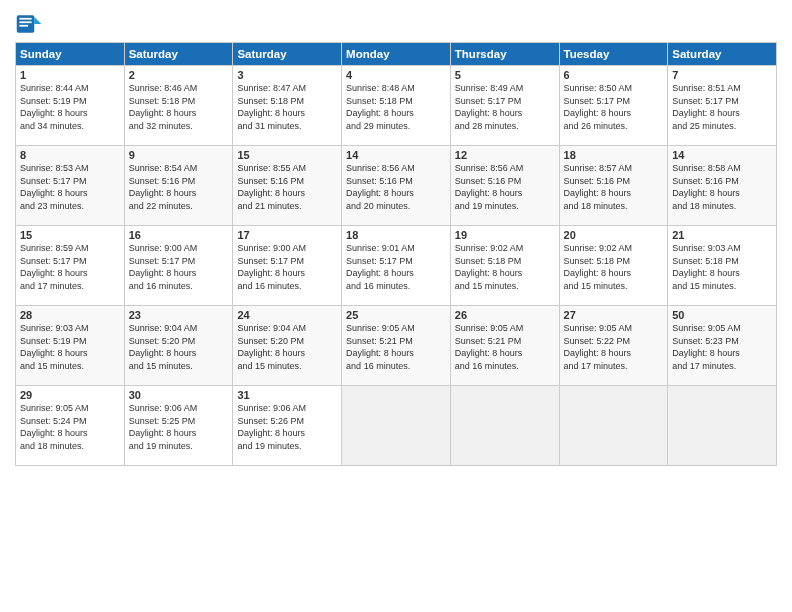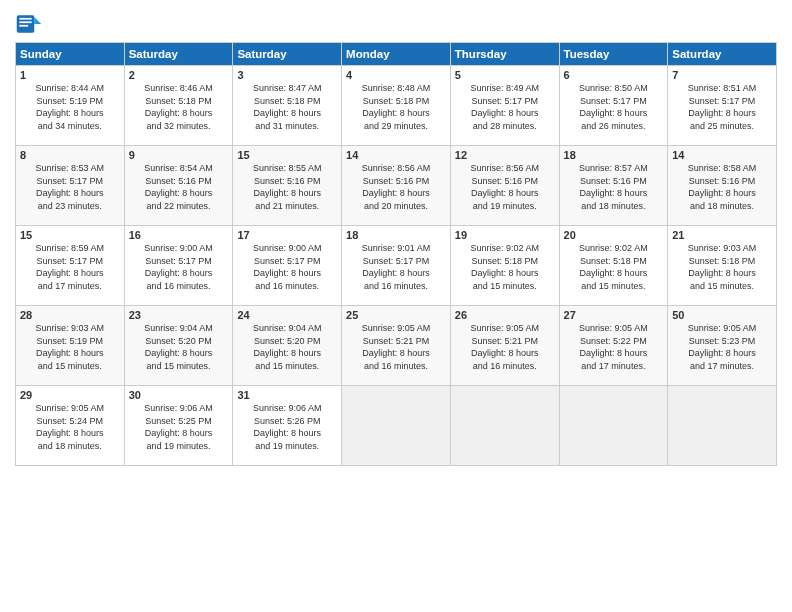--- a/index.html
+++ b/index.html
@@ -78,21 +78,20 @@
     }
     .day-num {
       font-size: 11px;
       font-weight: bold;
       display: block;
       margin-bottom: 1px;
     }
     .day-info {
       font-size: 9px;
       line-height: 1.4;
-      text-align: center;
     }
     tr:nth-child(even) td:not(.empty) {
       background: #f8f8f8;
     }
   </style>
 </head>
 <body>
 
 <div class="container">
   <div class="header-row">

